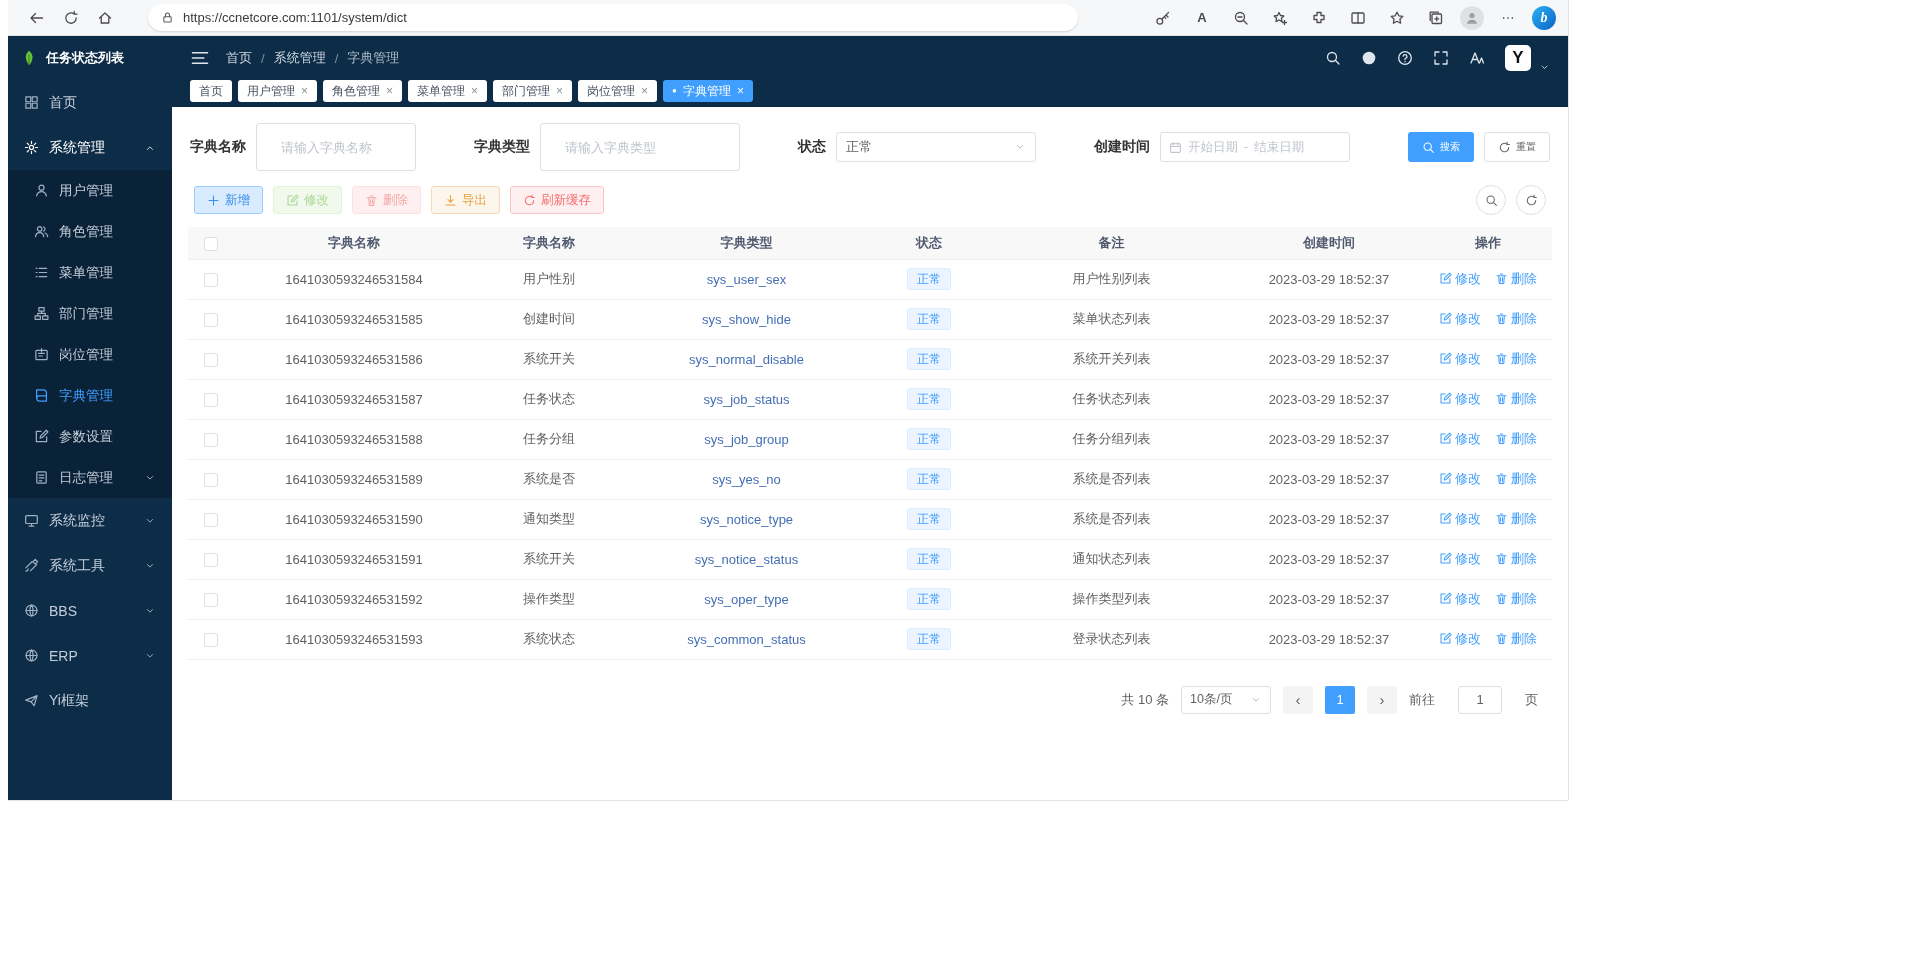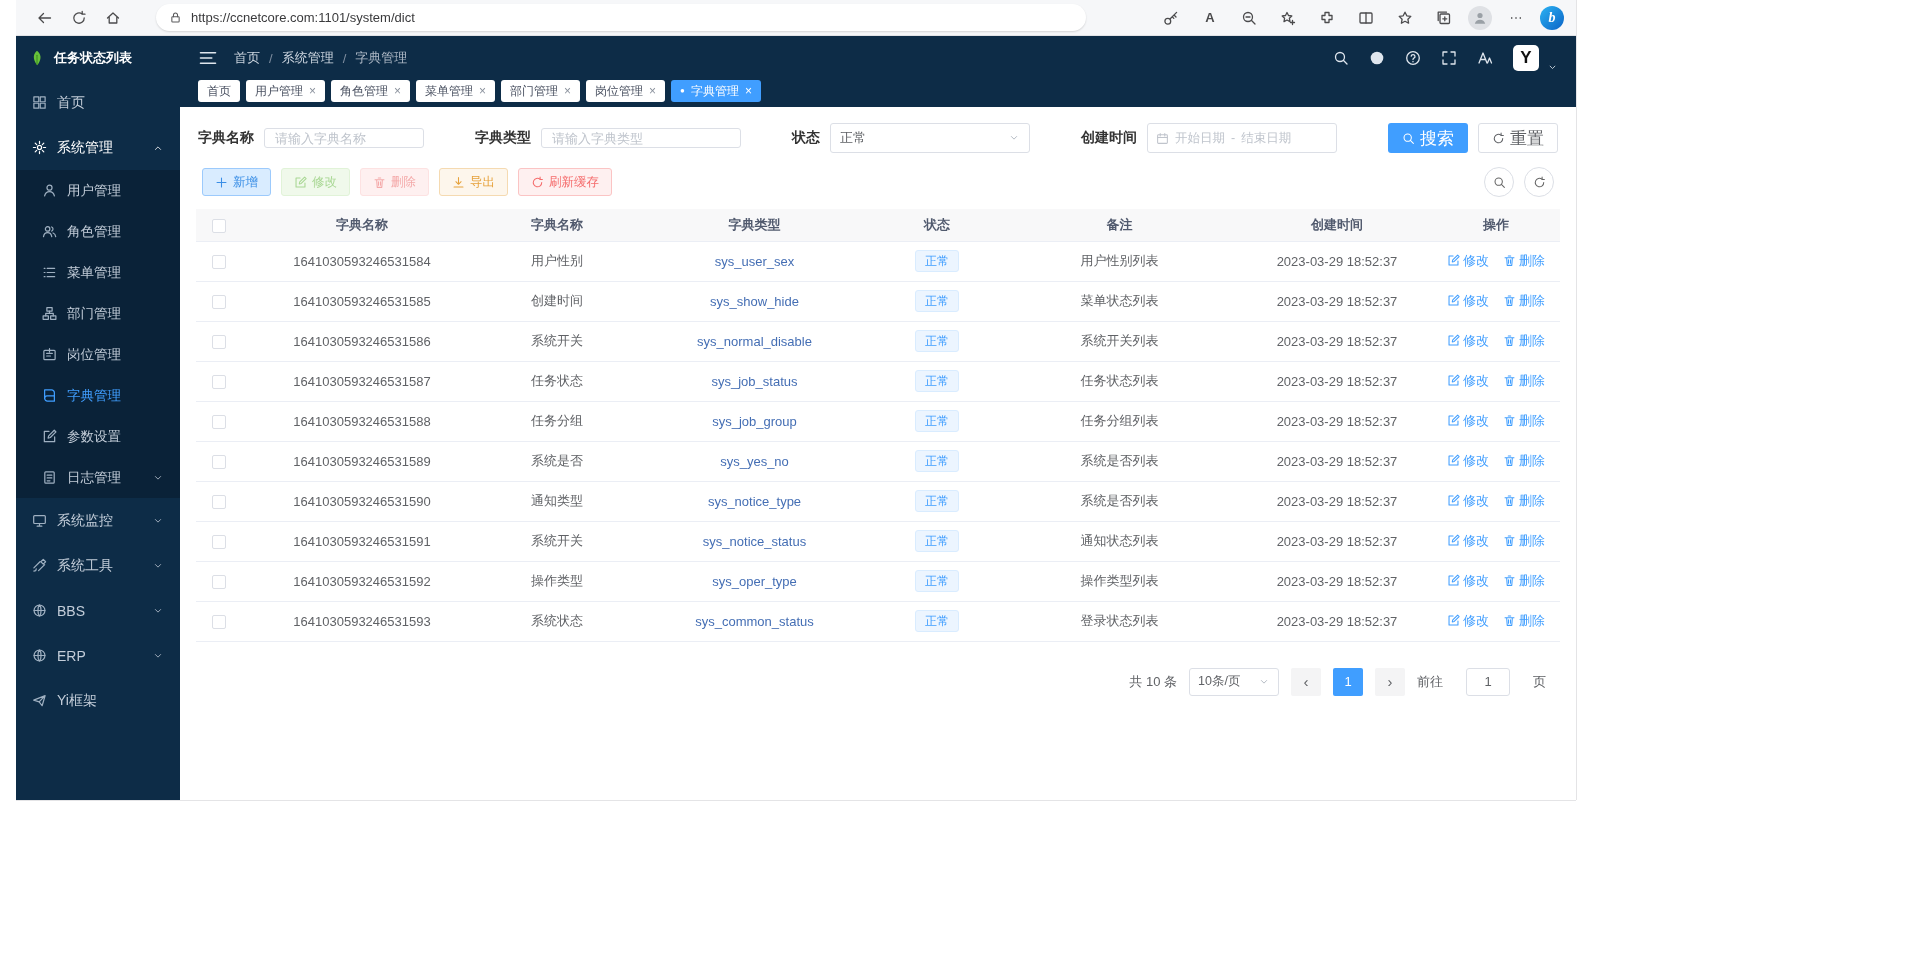--- a/index.html
+++ b/index.html
@@ -1,19 +1,19 @@
 <!DOCTYPE html>
 <html><head>
 <meta charset="utf-8">
 <style>
   *{margin:0;padding:0;box-sizing:border-box}
   html,body{width:1918px;height:977px;background:#fff;font-family:"Liberation Sans",sans-serif;overflow:hidden}
   .ic{width:15px;height:15px;stroke:currentColor;fill:none;stroke-width:1.3;stroke-linecap:round;stroke-linejoin:round;flex:0 0 auto}
   .i13{width:13px;height:13px}.i16{width:16px;height:16px}.i18{width:18px;height:18px}
-  .window{position:absolute;left:16px;top:0;width:1560px;height:800px;background:#ef4444;box-shadow:1px 0 0 #e4e4e6,0 1px 0 #e4e4e6}
+  .window{position:absolute;left:8px;top:0;width:1560px;height:800px;background:#ef4444;box-shadow:1px 0 0 #e4e4e6,0 1px 0 #e4e4e6}
 
   
   .chrome{height:36px;background:#f6f7f9;border-bottom:1px solid #e2e3e6;display:flex;align-items:center;padding:0 12px;color:#4b4b4d}
   .nav-btn{width:34px;height:30px;display:flex;align-items:center;justify-content:center;border-radius:5px;color:#4b4b4d}
   .urlbar{width:930px;height:27px;margin-left:26px;background:#fff;border-radius:14px;box-shadow:0 1px 2px rgba(0,0,0,.14);display:flex;align-items:center;padding:0 13px;gap:9px;color:#5a5a5c}
   .url{font-size:13px;color:#3a3a3c;white-space:nowrap}
   .chrome-right{margin-left:auto;display:flex;align-items:center;gap:9px}
   .cr-btn{width:30px;height:28px;display:flex;align-items:center;justify-content:center;border-radius:5px;color:#4b4b4d;font-size:13px}
   .read-aloud{font-size:13px;font-weight:700}
   .avatar-circle{width:24px;height:24px;border-radius:50%;background:#dfe1e5;color:#9aa0a6;display:flex;align-items:center;justify-content:center}
@@ -48,28 +48,28 @@
   .tab .x{color:#8a919c;font-size:12px;line-height:1}
   .tab.active{background:#409eff;color:#fff}
   .tab.active .x{color:#fff}
   .tab .dot{font-size:8px;line-height:1;color:#fff}
 
   
   .content{flex:1;background:#fff;padding:14px 16px;overflow:hidden}
   .filters{display:flex;align-items:center;justify-content:space-between;margin:2px 2px 14px}
   .fgroup{display:flex;align-items:center;gap:10px}
   .flabel{font-weight:700;font-size:14px;color:#333}
-  .tinput{height:20px;border:1px solid #dcdfe6;border-radius:3px;padding:0 10px;font-size:13px;color:#606266;background:#fff;outline:none;font-family:"Liberation Sans",sans-serif}
+  .tinput{height:48px;border:1px solid #dcdfe6;border-radius:3px;padding:0 24px;font-size:13px;color:#606266;background:#fff;outline:none;font-family:"Liberation Sans",sans-serif}
   .tinput::placeholder{color:#bfc4cc}
   .w160{width:160px}.w200{width:200px}
   .fselect{width:200px;height:30px;border:1px solid #dcdfe6;border-radius:3px;background:#fff;display:flex;align-items:center;justify-content:space-between;padding:0 9px;font-size:13px;color:#606266;cursor:pointer}
   .fselect .chev,.psel .chev{width:12px;height:12px;color:#b3b9c2}
   .daterange{width:190px;height:30px;border:1px solid #dcdfe6;border-radius:3px;background:#fff;display:flex;align-items:center;gap:6px;padding:0 8px;font-size:12.5px;color:#bfc4cc;cursor:pointer}
   .daterange .cal{color:#c0c4cc}
-  .btn{height:30px;border-radius:3px;display:inline-flex;align-items:center;gap:5px;padding:0 13px;font-size:17px;cursor:pointer;border:1px solid transparent;white-space:nowrap}
+  .btn{height:30px;border-radius:3px;display:inline-flex;align-items:center;gap:5px;padding:0 13px;font-size:10px;cursor:pointer;border:1px solid transparent;white-space:nowrap}
   .btn-search{background:#409eff;color:#fff}
   .btn-reset{background:#fff;border-color:#dcdfe6;color:#606266}
 
   .toolbar{display:flex;align-items:center;gap:10px;margin:0 6px 12px}
   .tbtn{height:28px;border-radius:3px;display:inline-flex;align-items:center;gap:5px;padding:0 12px;font-size:12.5px;cursor:pointer;border:1px solid transparent;white-space:nowrap}
   .tbtn-add{background:#d9ecff;border-color:#9ccafc;color:#3a8ee6}
   .tbtn-edit{background:#f0f9eb;border-color:#e1f3d8;color:#a8d793;cursor:not-allowed}
   .tbtn-del{background:#fef0f0;border-color:#fde2e2;color:#f4a9a9;cursor:not-allowed}
   .tbtn-exp{background:#fdf6ec;border-color:#f5dab1;color:#e6a23c}
   .tbtn-cache{background:#fef0f0;border-color:#fbc4c4;color:#f56c6c}

